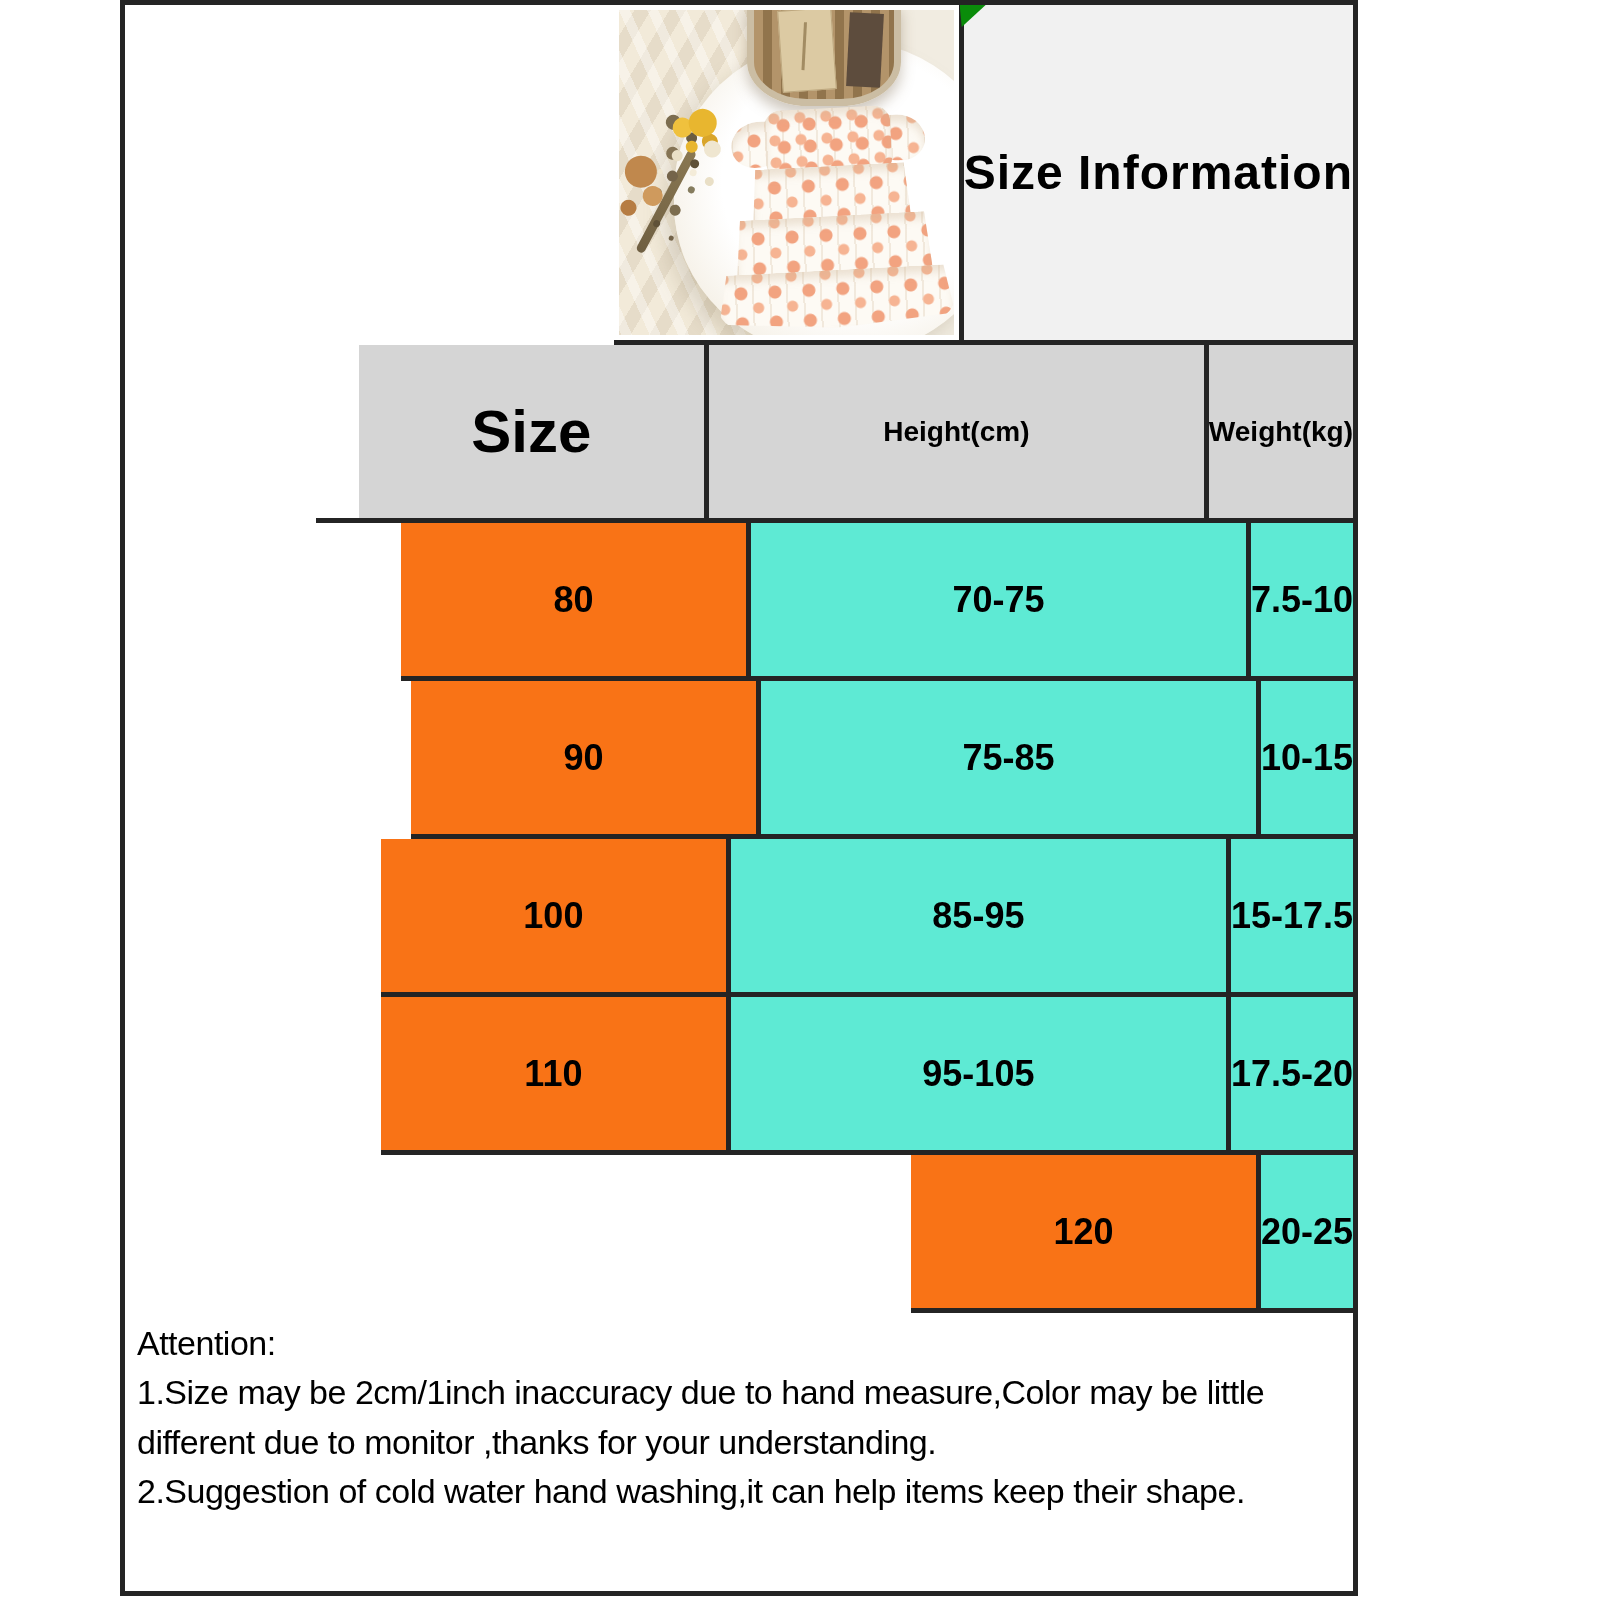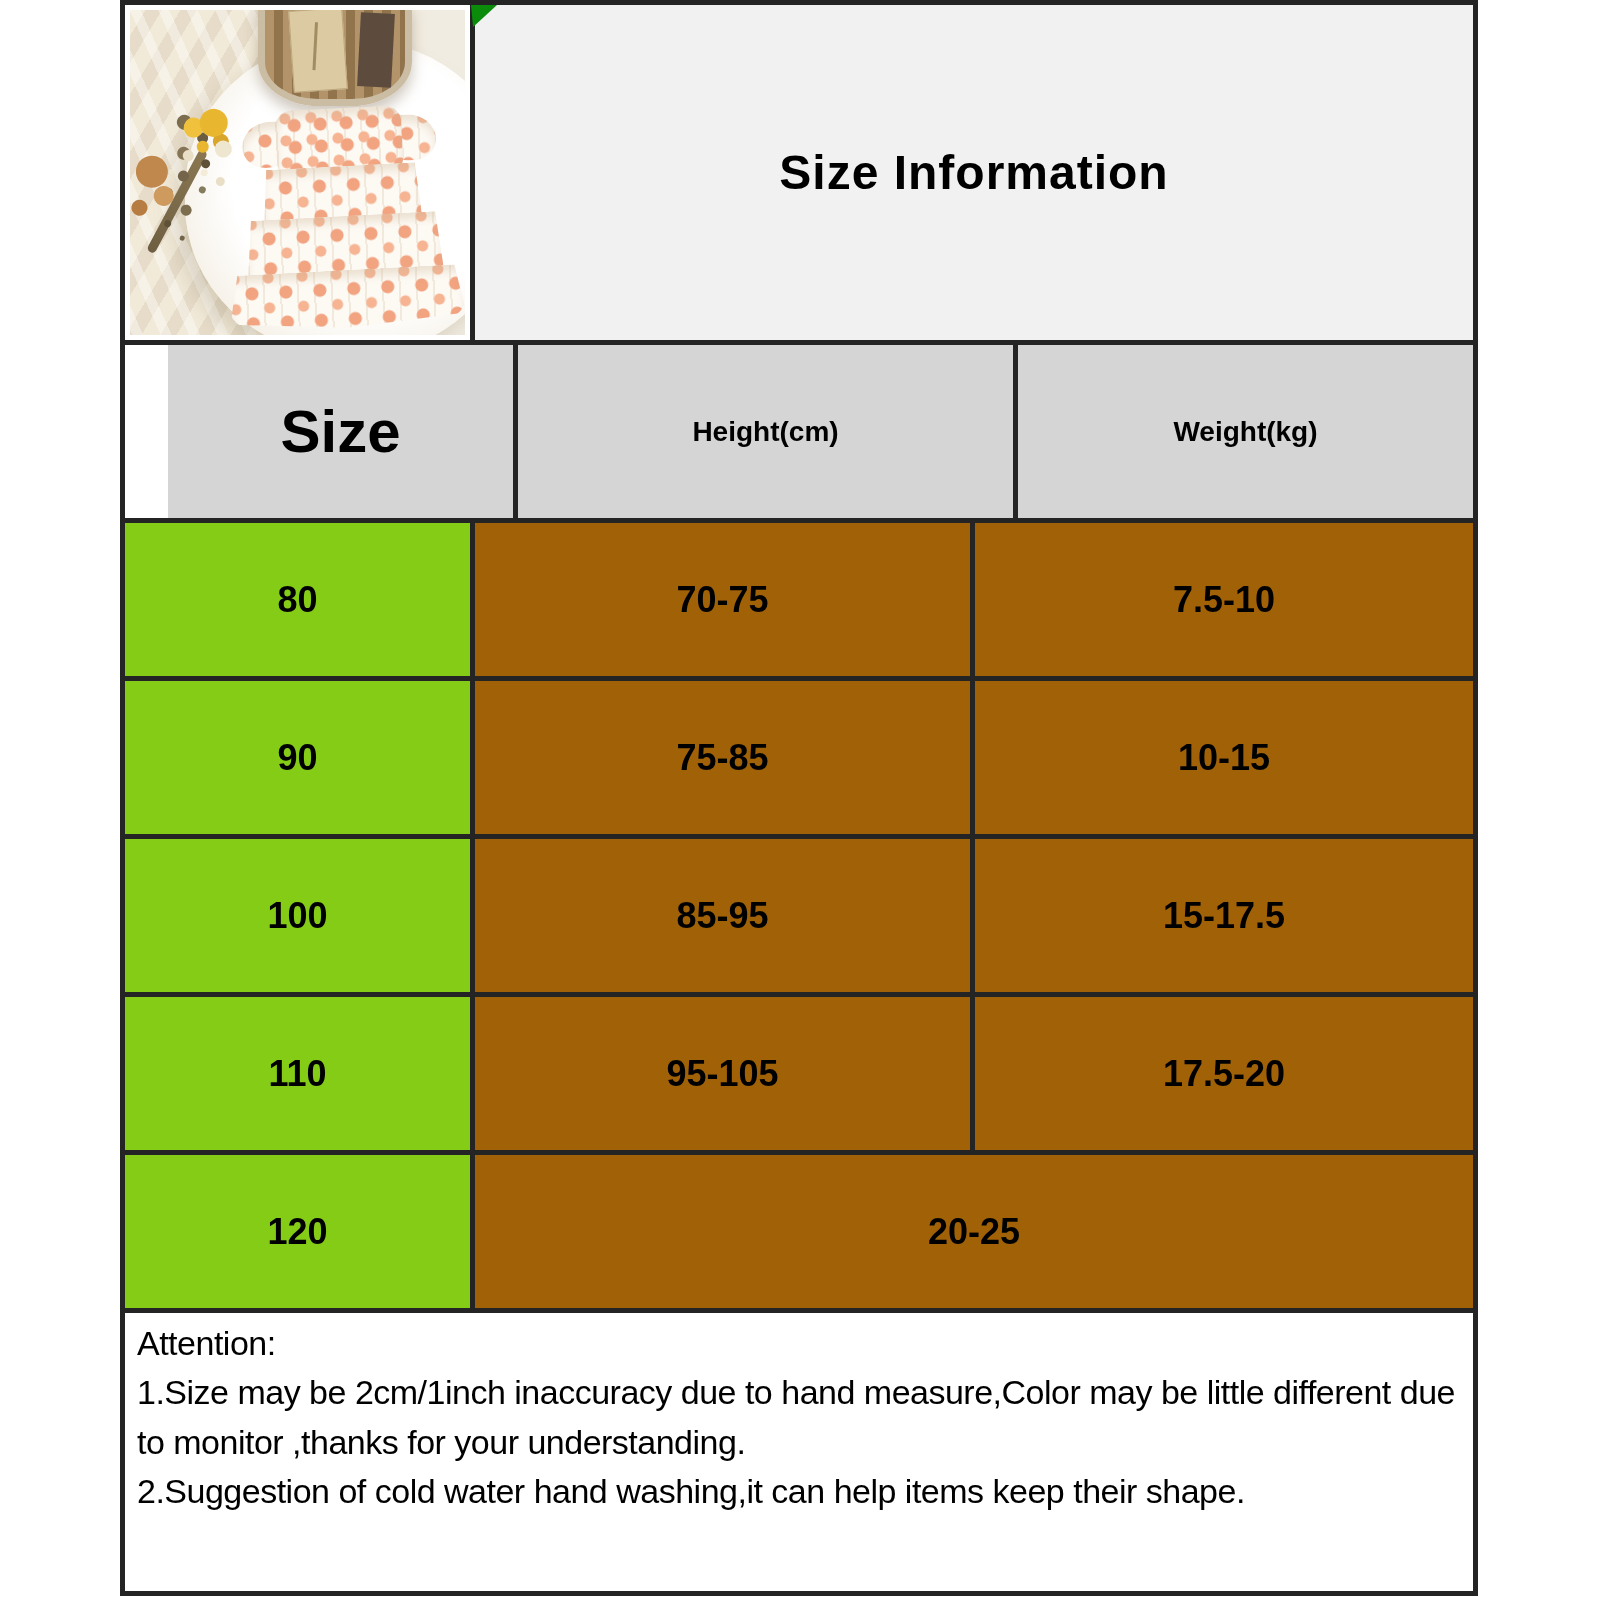--- a/index.html
+++ b/index.html
@@ -1,23 +1,23 @@
 <!DOCTYPE html>
 <html><head>
 <meta charset="utf-8">
 <style>
   html,body{margin:0;padding:0;background:#ffffff;}
   body{width:1600px;height:1600px;overflow:hidden;}
   .sheet{position:relative;width:1600px;height:1600px;background:#ffffff;
          font-family:"Liberation Sans",sans-serif;color:#000;}
 
   
-  .frame{position:absolute;left:120px;top:0;width:1358px;height:1596px;
+  .frame{position:absolute;left:120px;top:0;width:1238px;height:1596px;
          box-sizing:border-box;border:5px solid #242424;background:#fff;
-         display:flex;flex-direction:column;}
+         display:flex;flex-direction:column;align-items:flex-end;}
   .band{display:flex;flex-direction:row;box-sizing:border-box;border-bottom:5px solid #242424;}
   .band.last{border-bottom:none;}
   .cell{box-sizing:border-box;border-right:5px solid #242424;
         display:flex;align-items:center;justify-content:center;text-align:center;}
   .cell.lastcol{border-right:none;}
 
   .top-band{height:340px;}
   .header-row{height:178px;padding-left:43px;}
   .data-row{height:158px;}
   .attention-band{flex:1;display:block;background:#ffffff;padding:6px 12px 0 12px;border-radius:6px;}
@@ -28,22 +28,22 @@
 
   .title-cell{flex:1;background:#f1f1f1;position:relative;}
   .title-text{font-size:48px;font-weight:bold;letter-spacing:1px;}
   .corner-marker{position:absolute;top:0;left:-4px;width:26px;height:22px;
                  background:#0a8c0a;clip-path:polygon(0 0,100% 0,8% 100%);}
 
   .header-row .cell{background:#d5d5d5;font-weight:bold;}
   .th-size{font-size:60px;}
   .th{font-size:28px;}
 
-  .data-row .col1{background:#84cc16;font-weight:bold;font-size:36px;}
-  .data-row .col2,.data-row .col3{background:#a16207;font-weight:bold;font-size:36px;}
+  .data-row .col1{background:#f97316;font-weight:bold;font-size:36px;}
+  .data-row .col2,.data-row .col3{background:#5eead4;font-weight:bold;font-size:36px;}
 
   .att-line{font-size:34px;line-height:1.45;letter-spacing:-0.5px;text-align:left;}
 
   
   .photo-cell{width:350px;background:#ffffff;position:relative;padding:0;}
   .photo{position:absolute;inset:5px;overflow:hidden;background:#f1ece1;}
   .blanket{position:absolute;left:-50px;top:-30px;width:280px;height:400px;
            background:repeating-linear-gradient(115deg,#e6dcc9 0 14px,#f2ead9 14px 30px);
            transform:rotate(6deg);}
   .blanket::after{content:"";position:absolute;inset:0;

